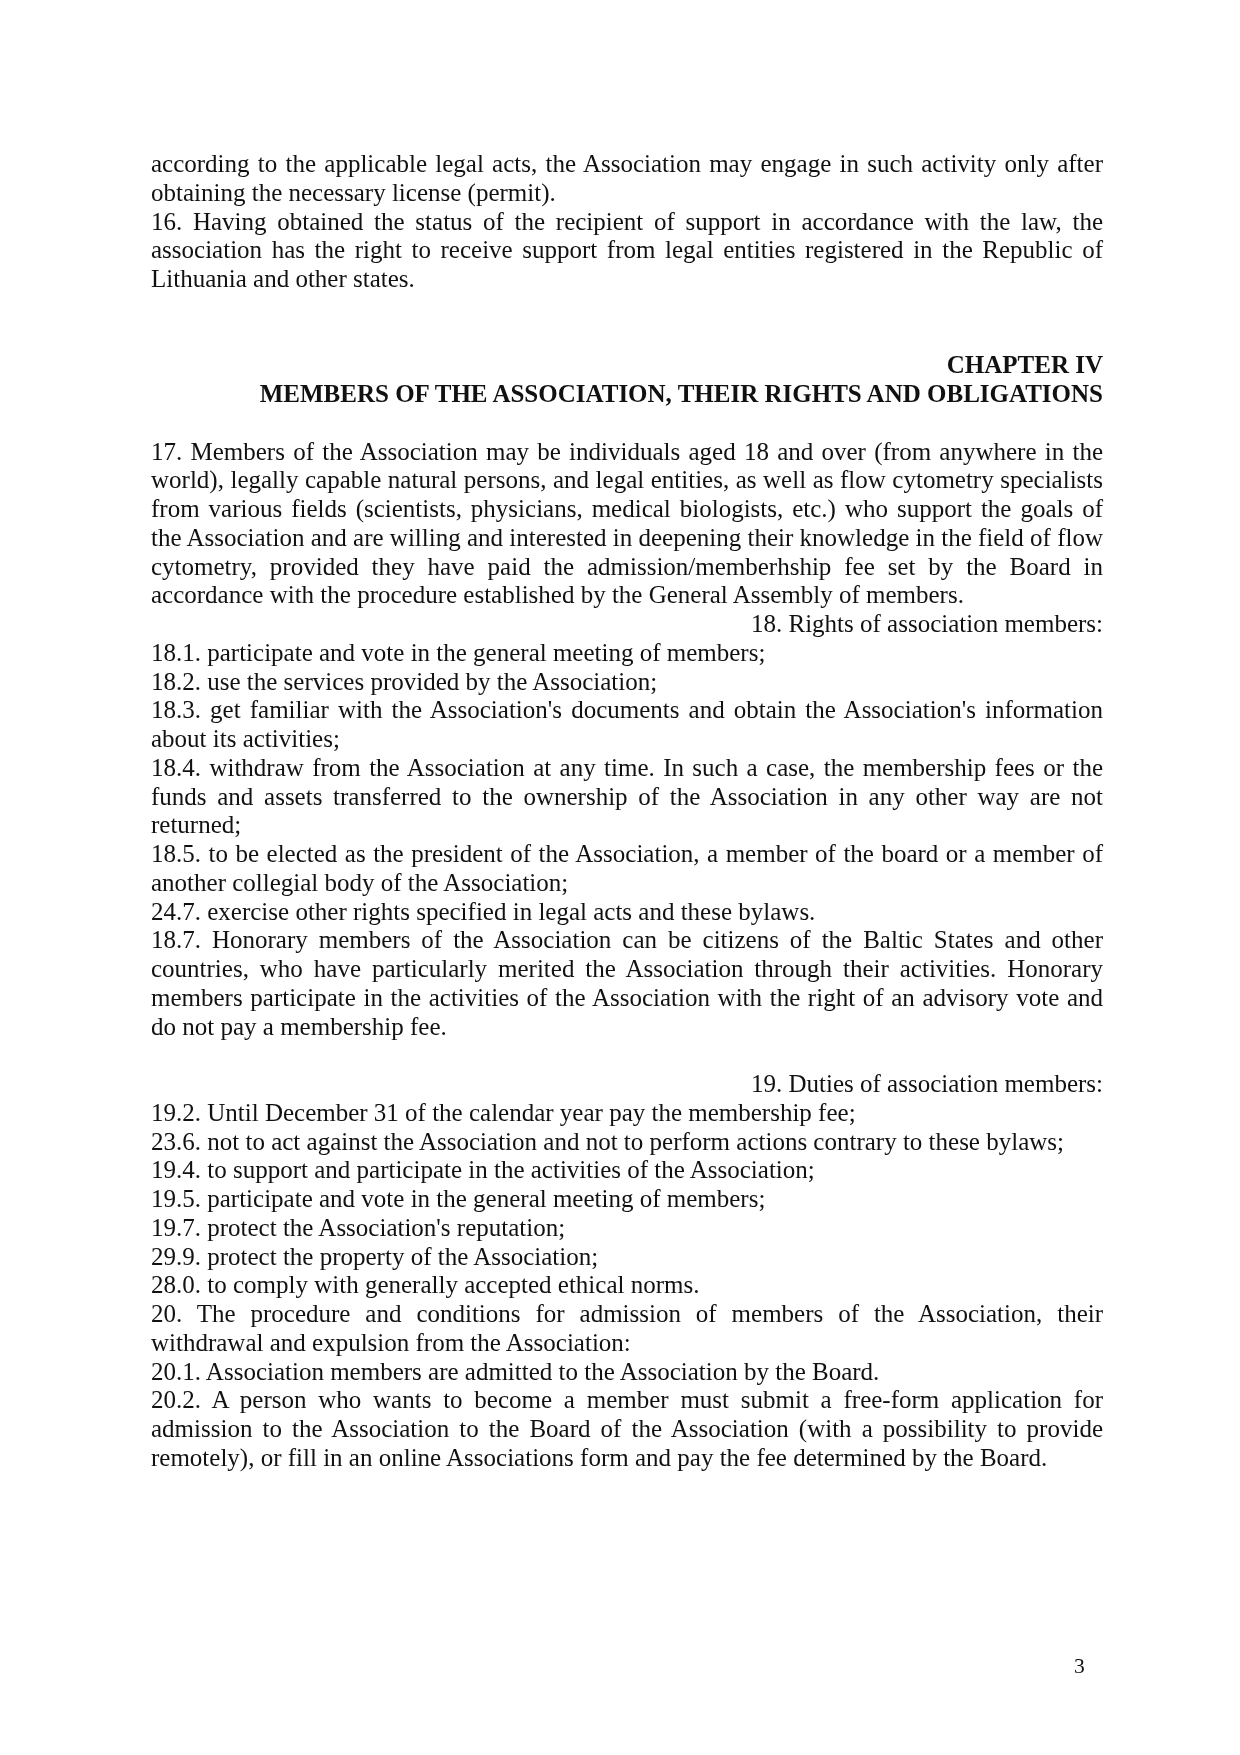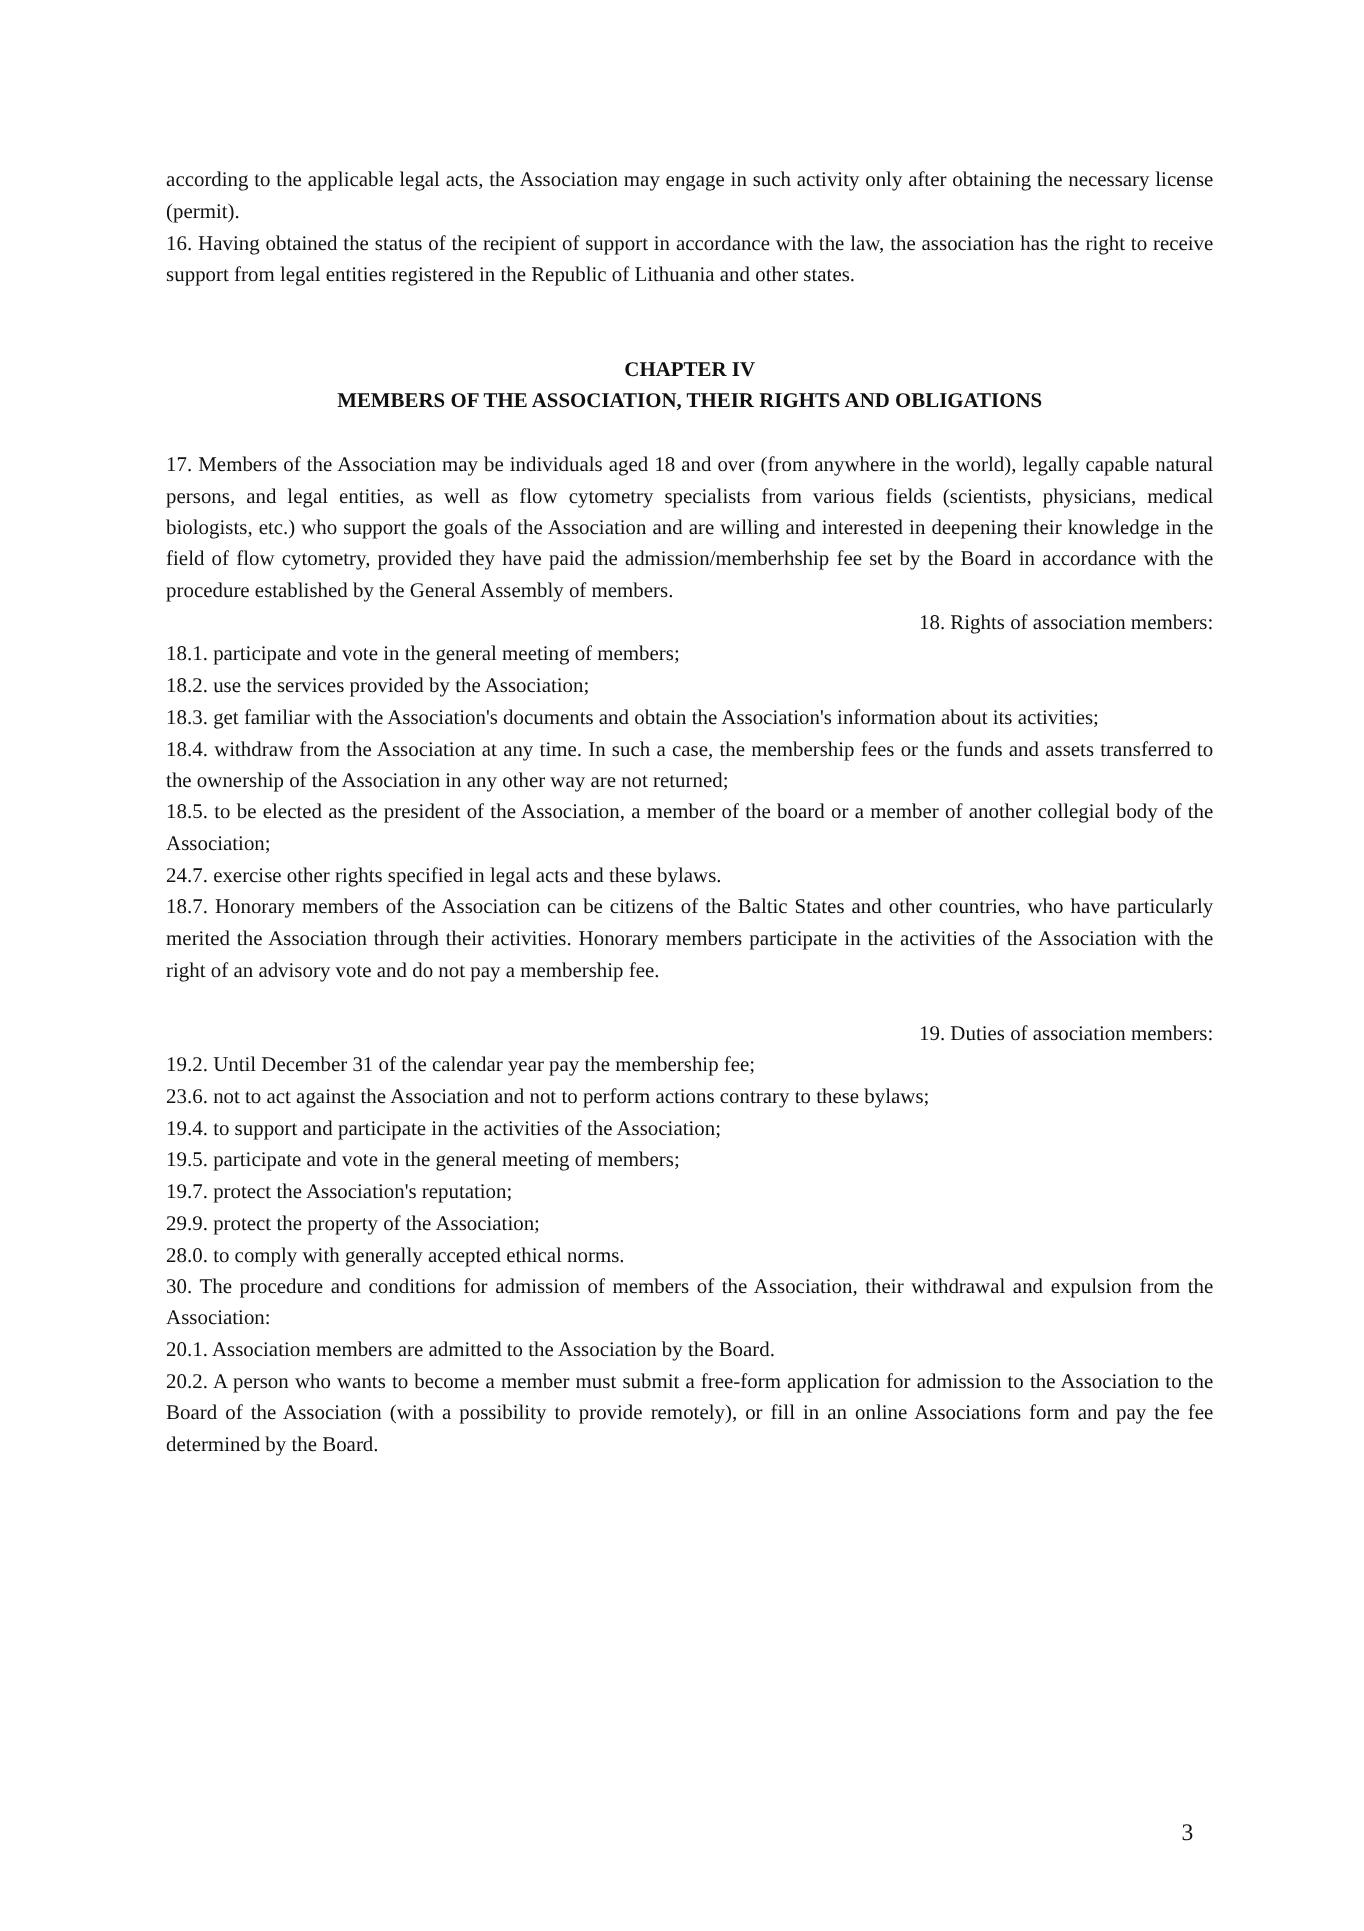--- a/index.html
+++ b/index.html
@@ -1,23 +1,23 @@
 <!DOCTYPE html>
 <html><head>
 <meta charset="utf-8">
 <style>
   html, body { margin: 0; padding: 0; background: #ffffff; }
   body { width: 1240px; height: 1755px; position: relative; overflow: hidden; }
   .page { position: absolute; left: 151px; top: 150px; width: 952px;
-    font-family: "Liberation Serif", serif; font-size: 19px; line-height: 28.75px; color: #111; }
+    font-family: "Liberation Serif", serif; font-size: 25px; line-height: 28.75px; color: #111; }
   .p { margin: 0; text-align: justify; }
   .p.nj { text-align: right; }
   .gap { height: 28.75px; }
   .gap2 { height: 57.5px; }
-  .heading { text-align: center; font-weight: bold; margin: 0; font-family: Liberation Serif, serif; }
+  .heading { text-align: right; font-weight: bold; margin: 0; font-family: Liberation Serif, serif; }
   .pagenum { position: absolute; left: 1074px; top: 1654px; font-family: "Liberation Serif", serif; font-size: 21.5px; color: #111; }
 </style>
 </head>
 <body>
 
 <div class="page">
   <p class="p">according to the applicable legal acts, the Association may engage in such activity only after obtaining the necessary license (permit).</p>
   <p class="p">16. Having obtained the status of the recipient of support in accordance with the law, the association has the right to receive support from legal entities registered in the Republic of Lithuania and other states.</p>
   <div class="gap2"></div>
   <p class="heading">CHAPTER IV</p>
@@ -34,18 +34,18 @@
   <p class="p">18.7. Honorary members of the Association can be citizens of the Baltic States and other countries, who have particularly merited the Association through their activities. Honorary members participate in the activities of the Association with the right of an advisory vote and do not pay a membership fee.</p>
   <div class="gap"></div>
   <p class="p nj">19. Duties of association members:</p>
   <p class="p">19.2. Until December 31 of the calendar year pay the membership fee;</p>
   <p class="p">23.6. not to act against the Association and not to perform actions contrary to these bylaws;</p>
   <p class="p">19.4. to support and participate in the activities of the Association;</p>
   <p class="p">19.5. participate and vote in the general meeting of members;</p>
   <p class="p">19.7. protect the Association's reputation;</p>
   <p class="p">29.9. protect the property of the Association;</p>
   <p class="p">28.0. to comply with generally accepted ethical norms.</p>
-  <p class="p">30. The procedure and conditions for admission of members of the Association, their withdrawal and expulsion from the Association:</p>
+  <p class="p">20. The procedure and conditions for admission of members of the Association, their withdrawal and expulsion from the Association:</p>
   <p class="p">20.1. Association members are admitted to the Association by the Board.</p>
   <p class="p">20.2. A person who wants to become a member must submit a free-form application for admission to the Association to the Board of the Association (with a possibility to provide remotely), or fill in an online Associations form and pay the fee determined by the Board.</p>
 </div>
 
 <div class="pagenum">3</div>
 
 </body></html>

